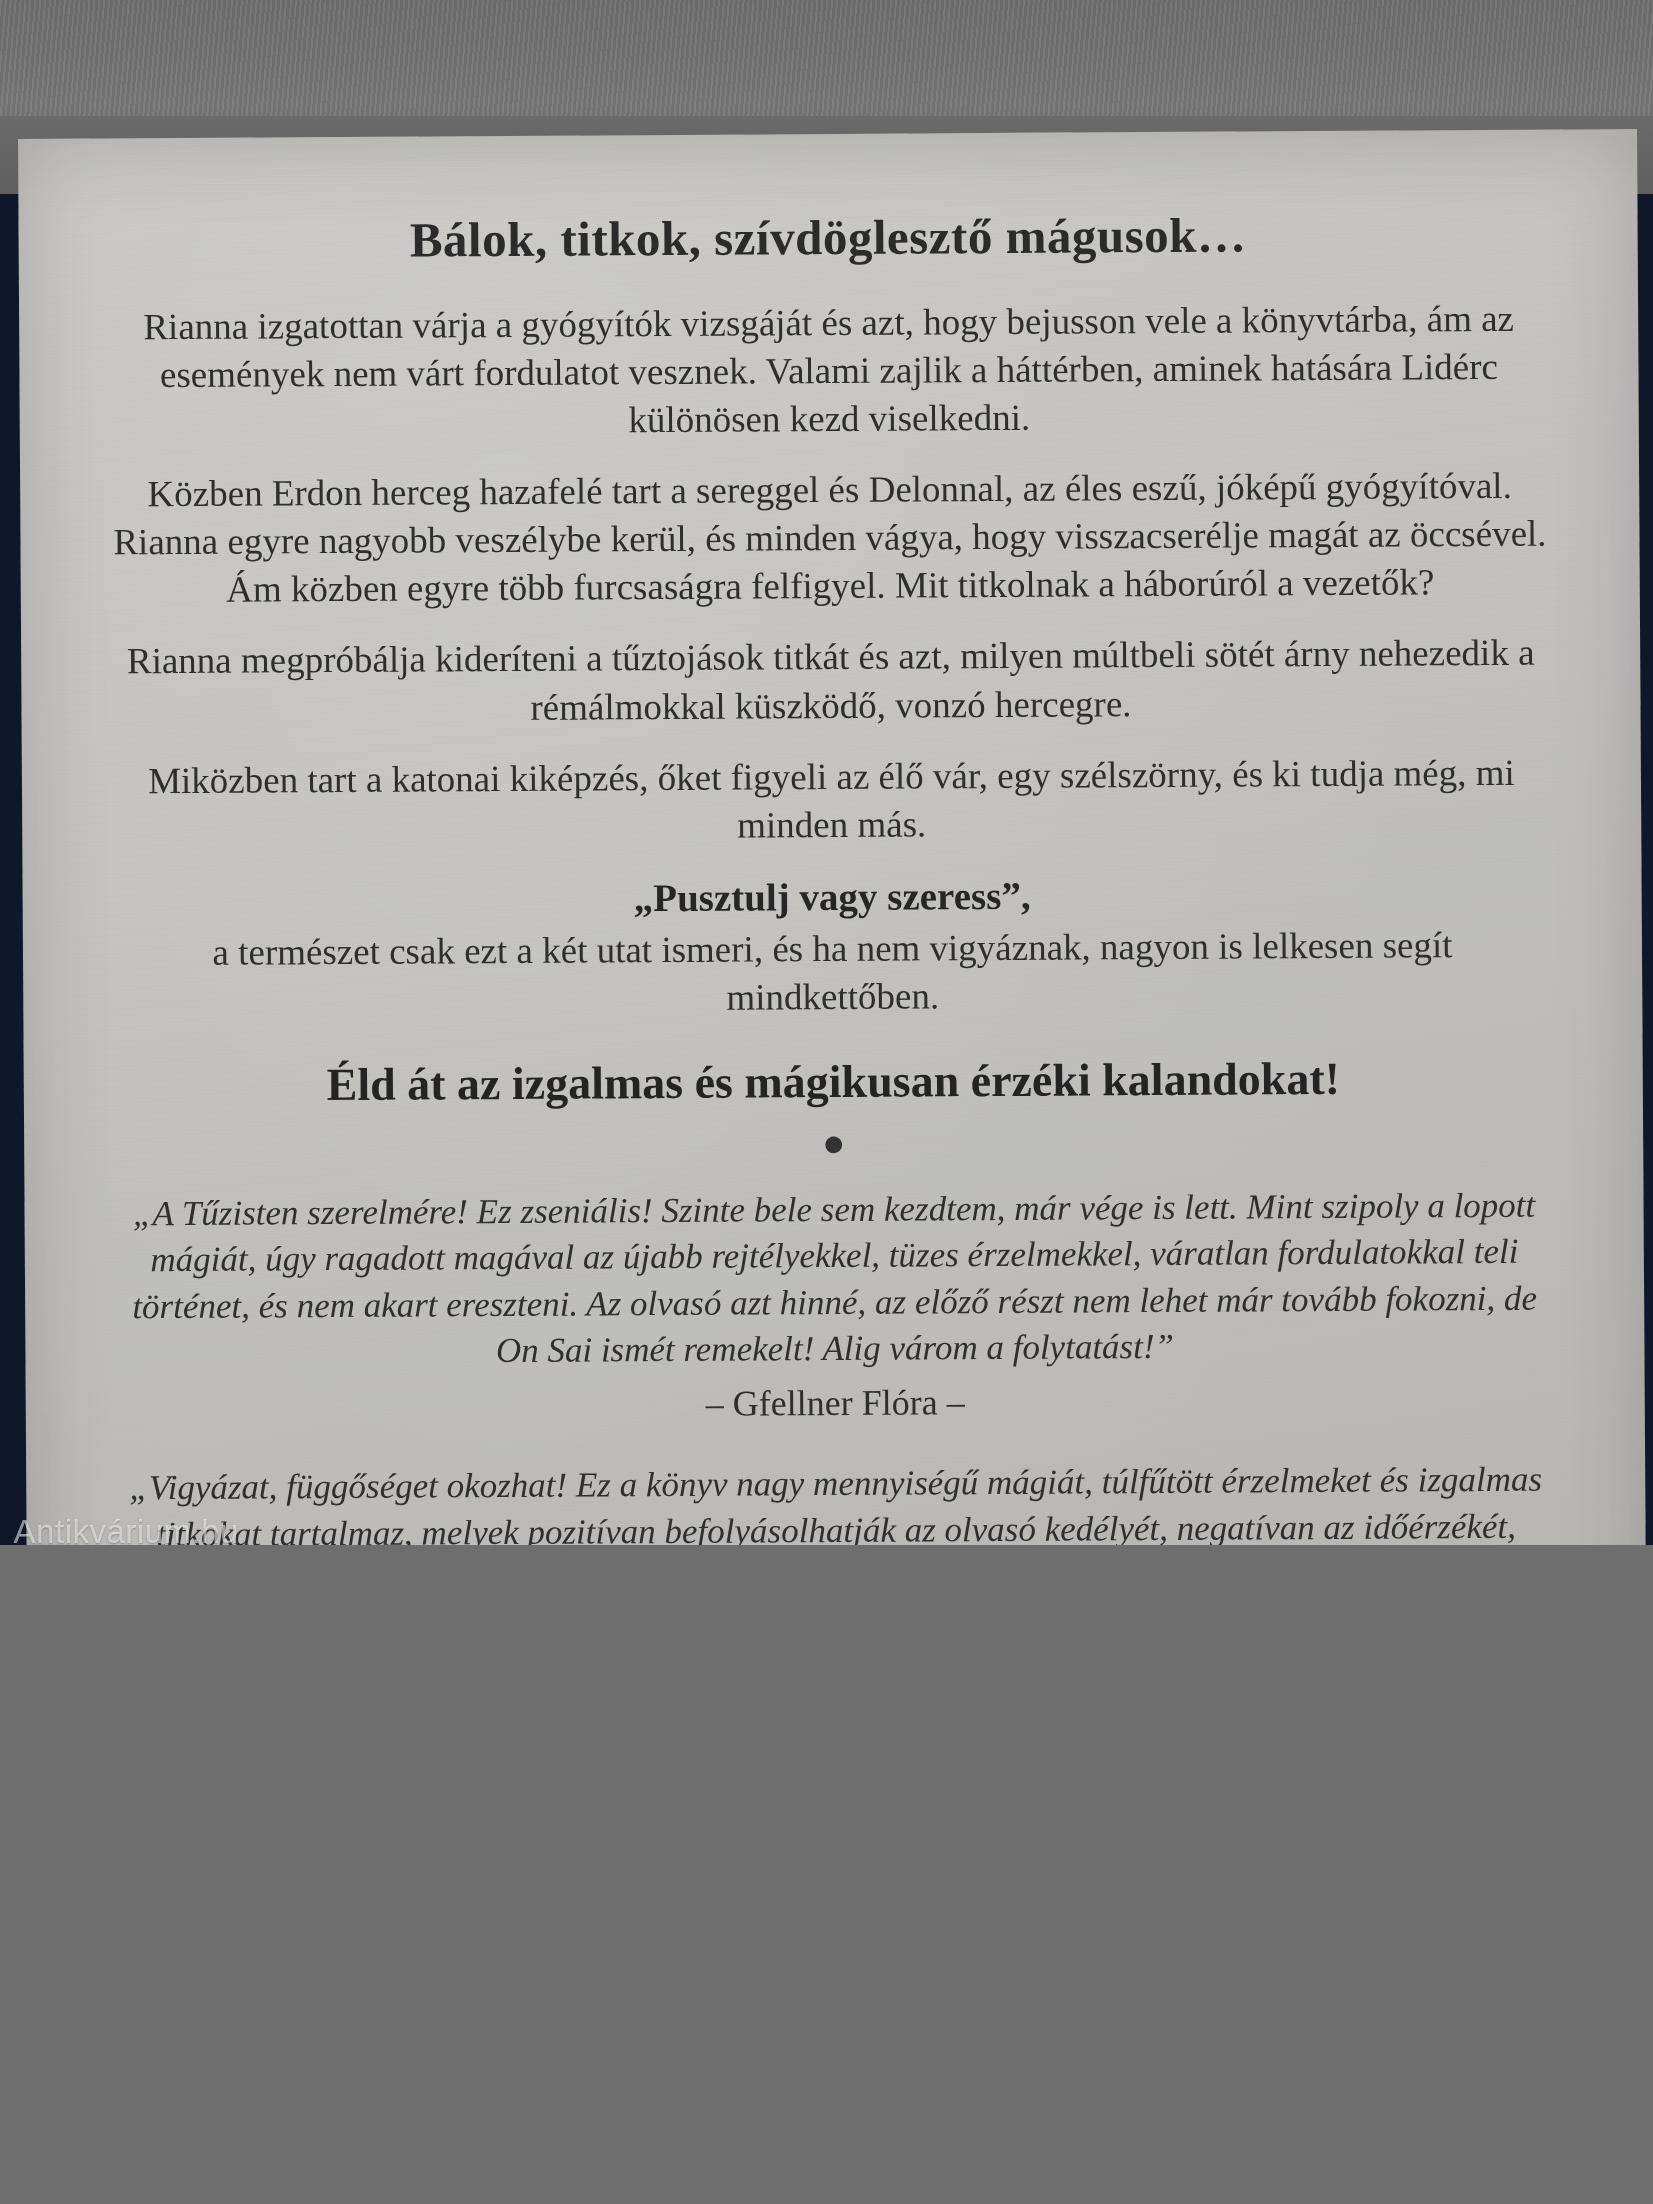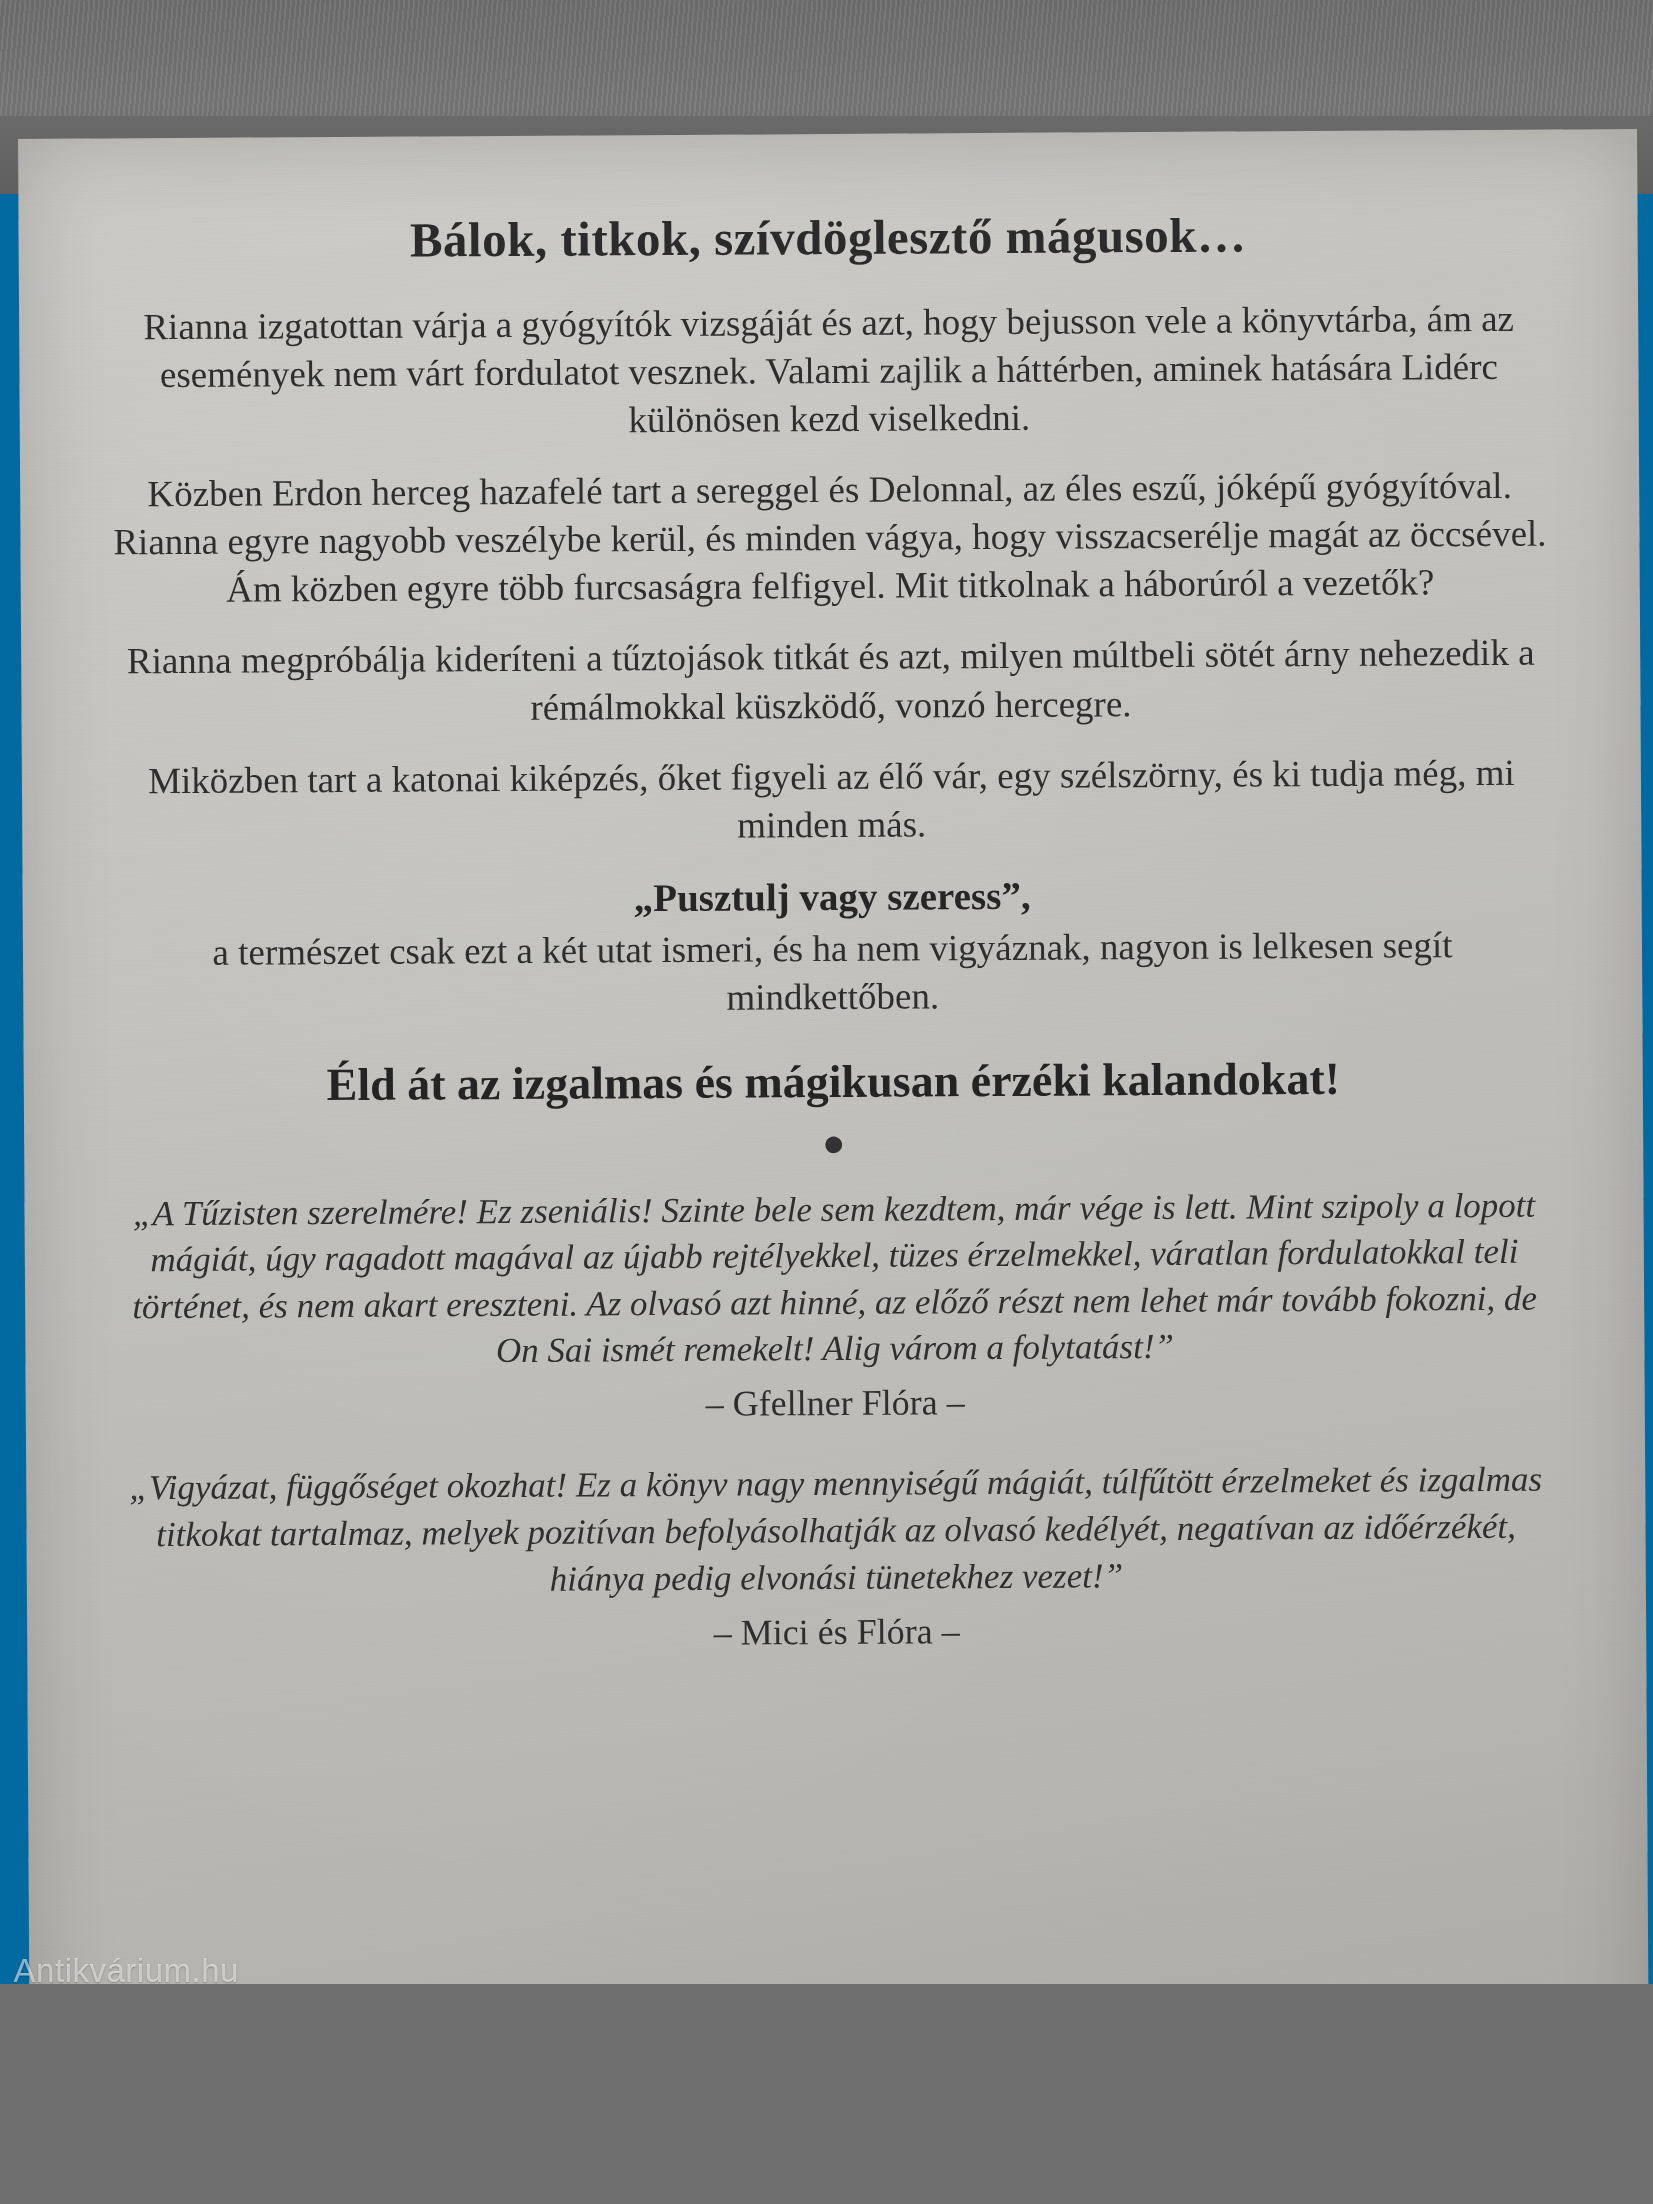--- a/index.html
+++ b/index.html
@@ -3,23 +3,23 @@
 <meta charset="utf-8">
 <style>
   html, body {
     margin: 0;
     padding: 0;
     background: #6e6e6e;
   }
   #page {
     position: relative;
     width: 1654px;
-    height: 1984px;
+    height: 1545px;
     overflow: hidden;
-    background: #0369a1;
+    background: #0f172a;
     font-family: "Liberation Serif", serif;
   }
   
   .backdrop {
     position: absolute;
     left: 0; top: 0;
     width: 1654px;
     height: 175px;
     background:
       repeating-linear-gradient(95deg, rgba(255,255,255,0.05) 0 1.9px, rgba(0,0,0,0.05) 1.9px 4.9px),

